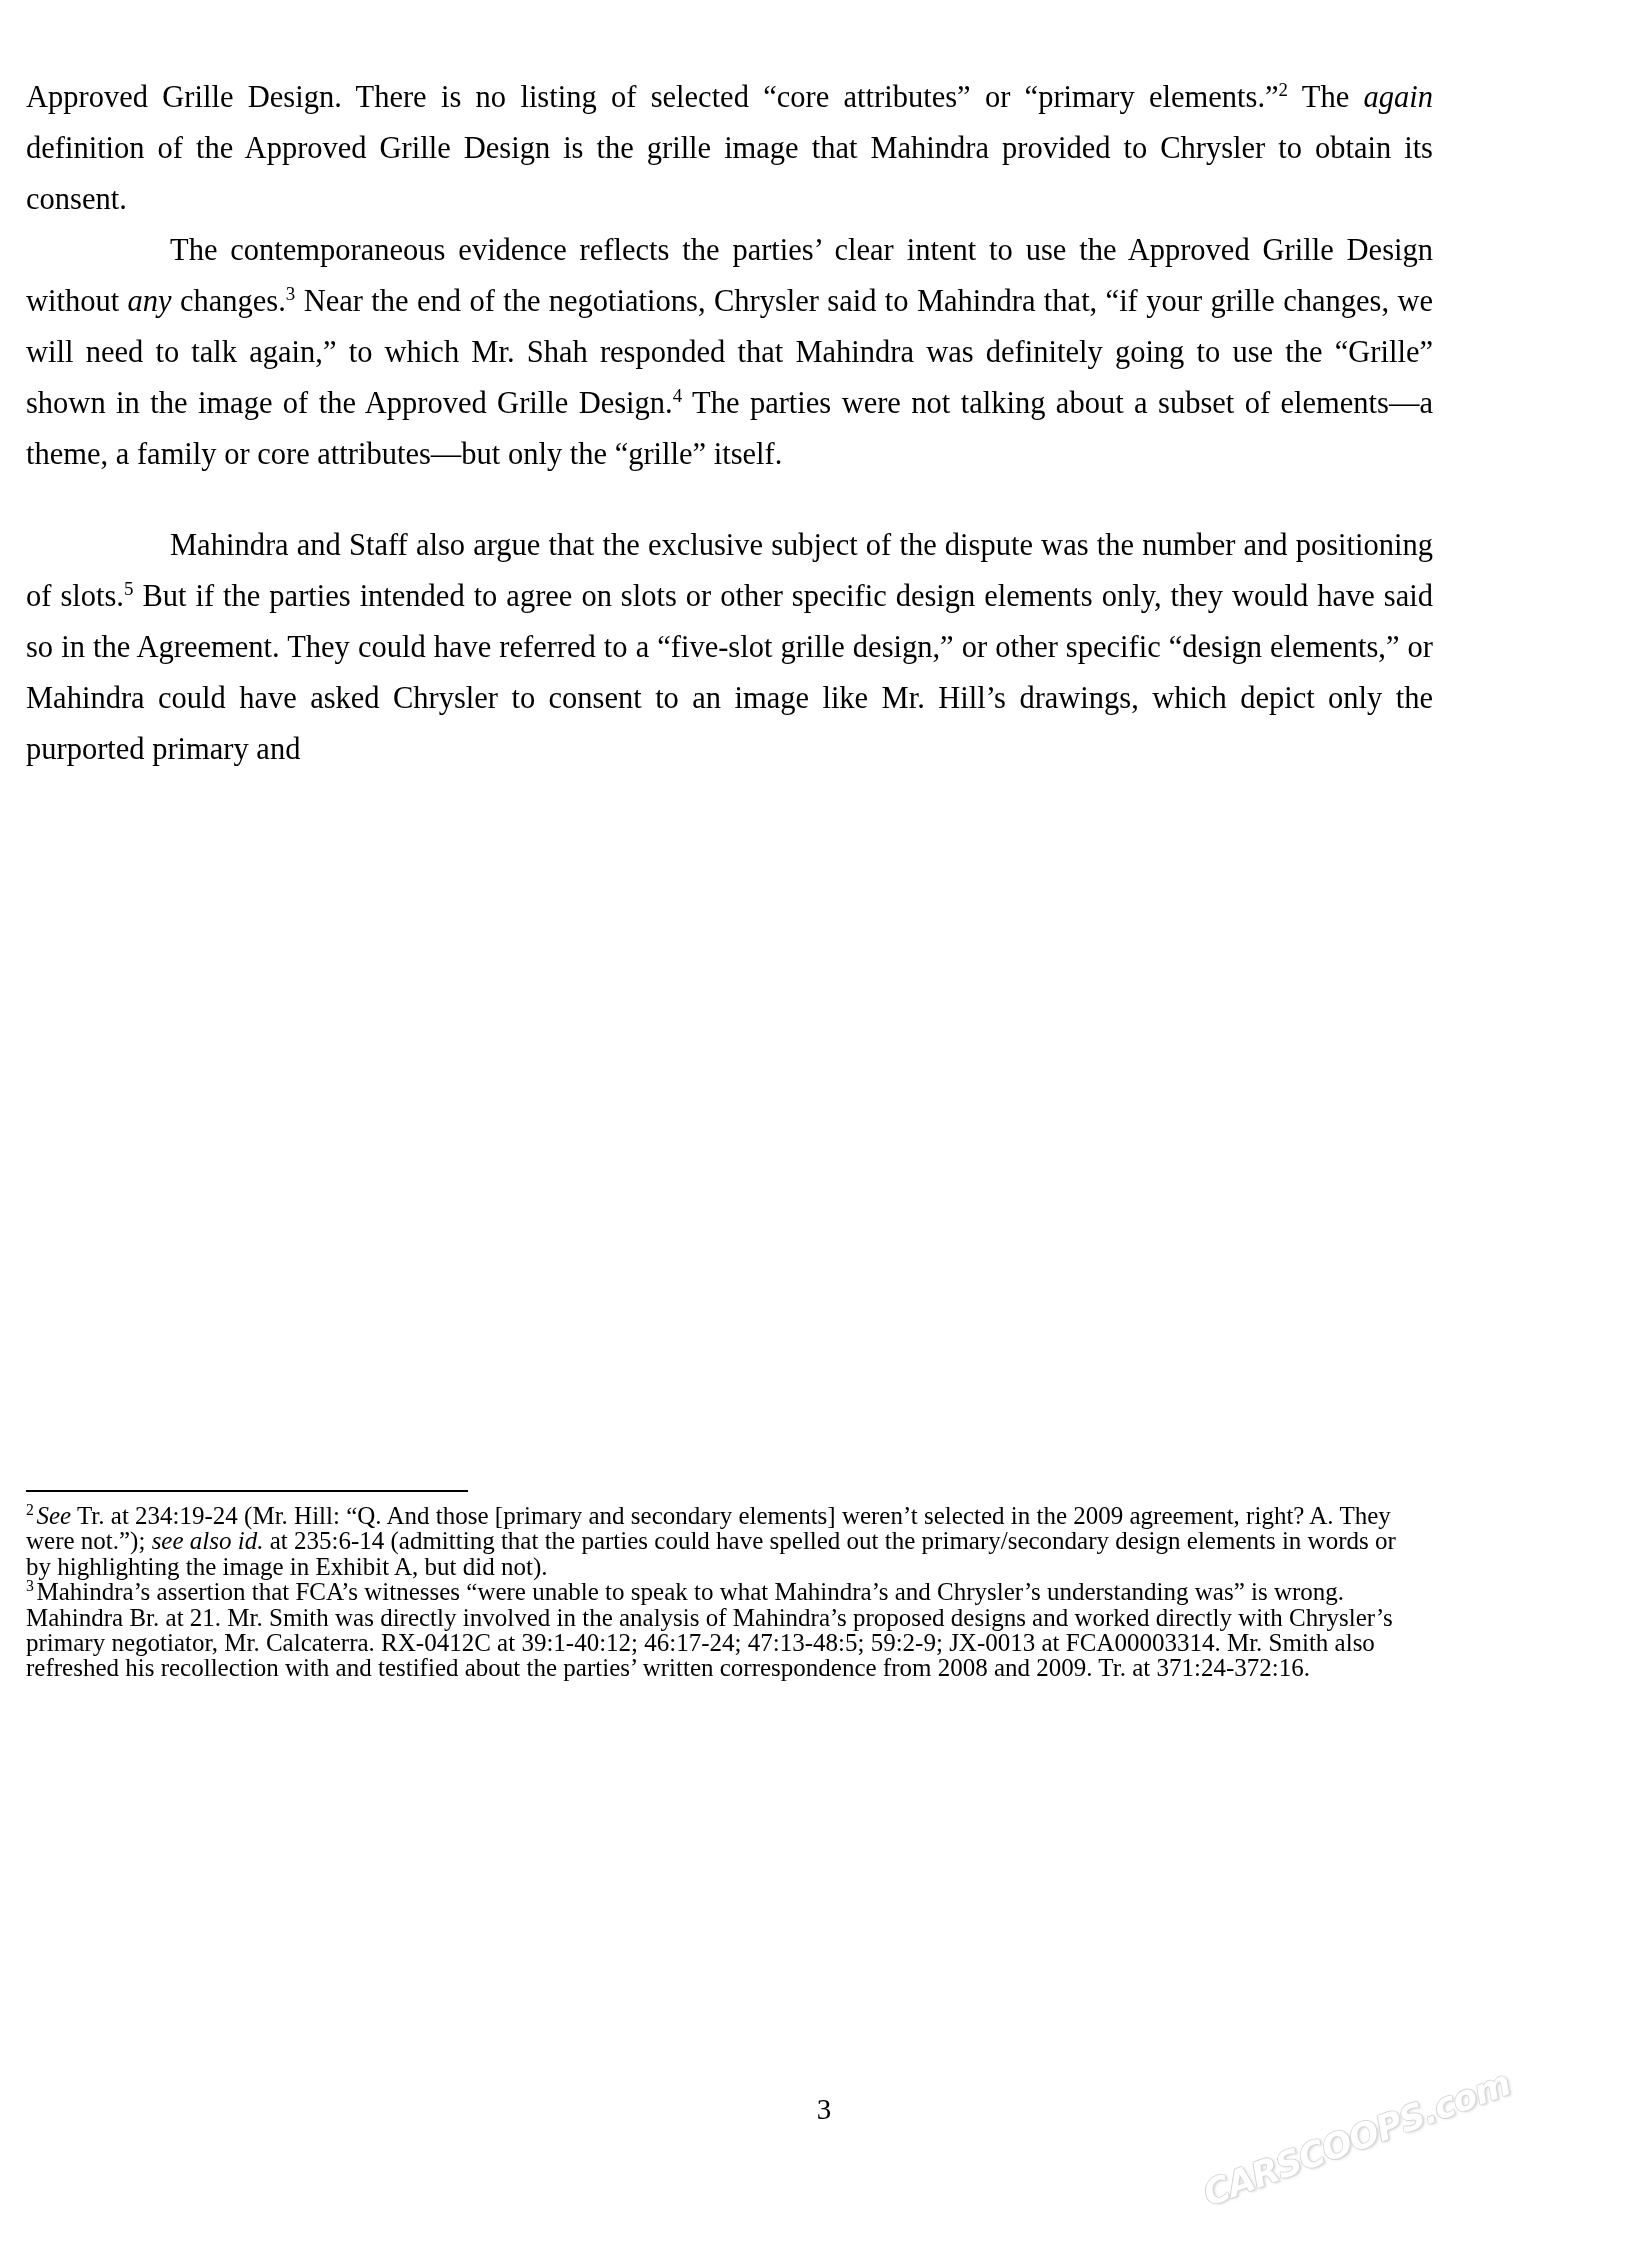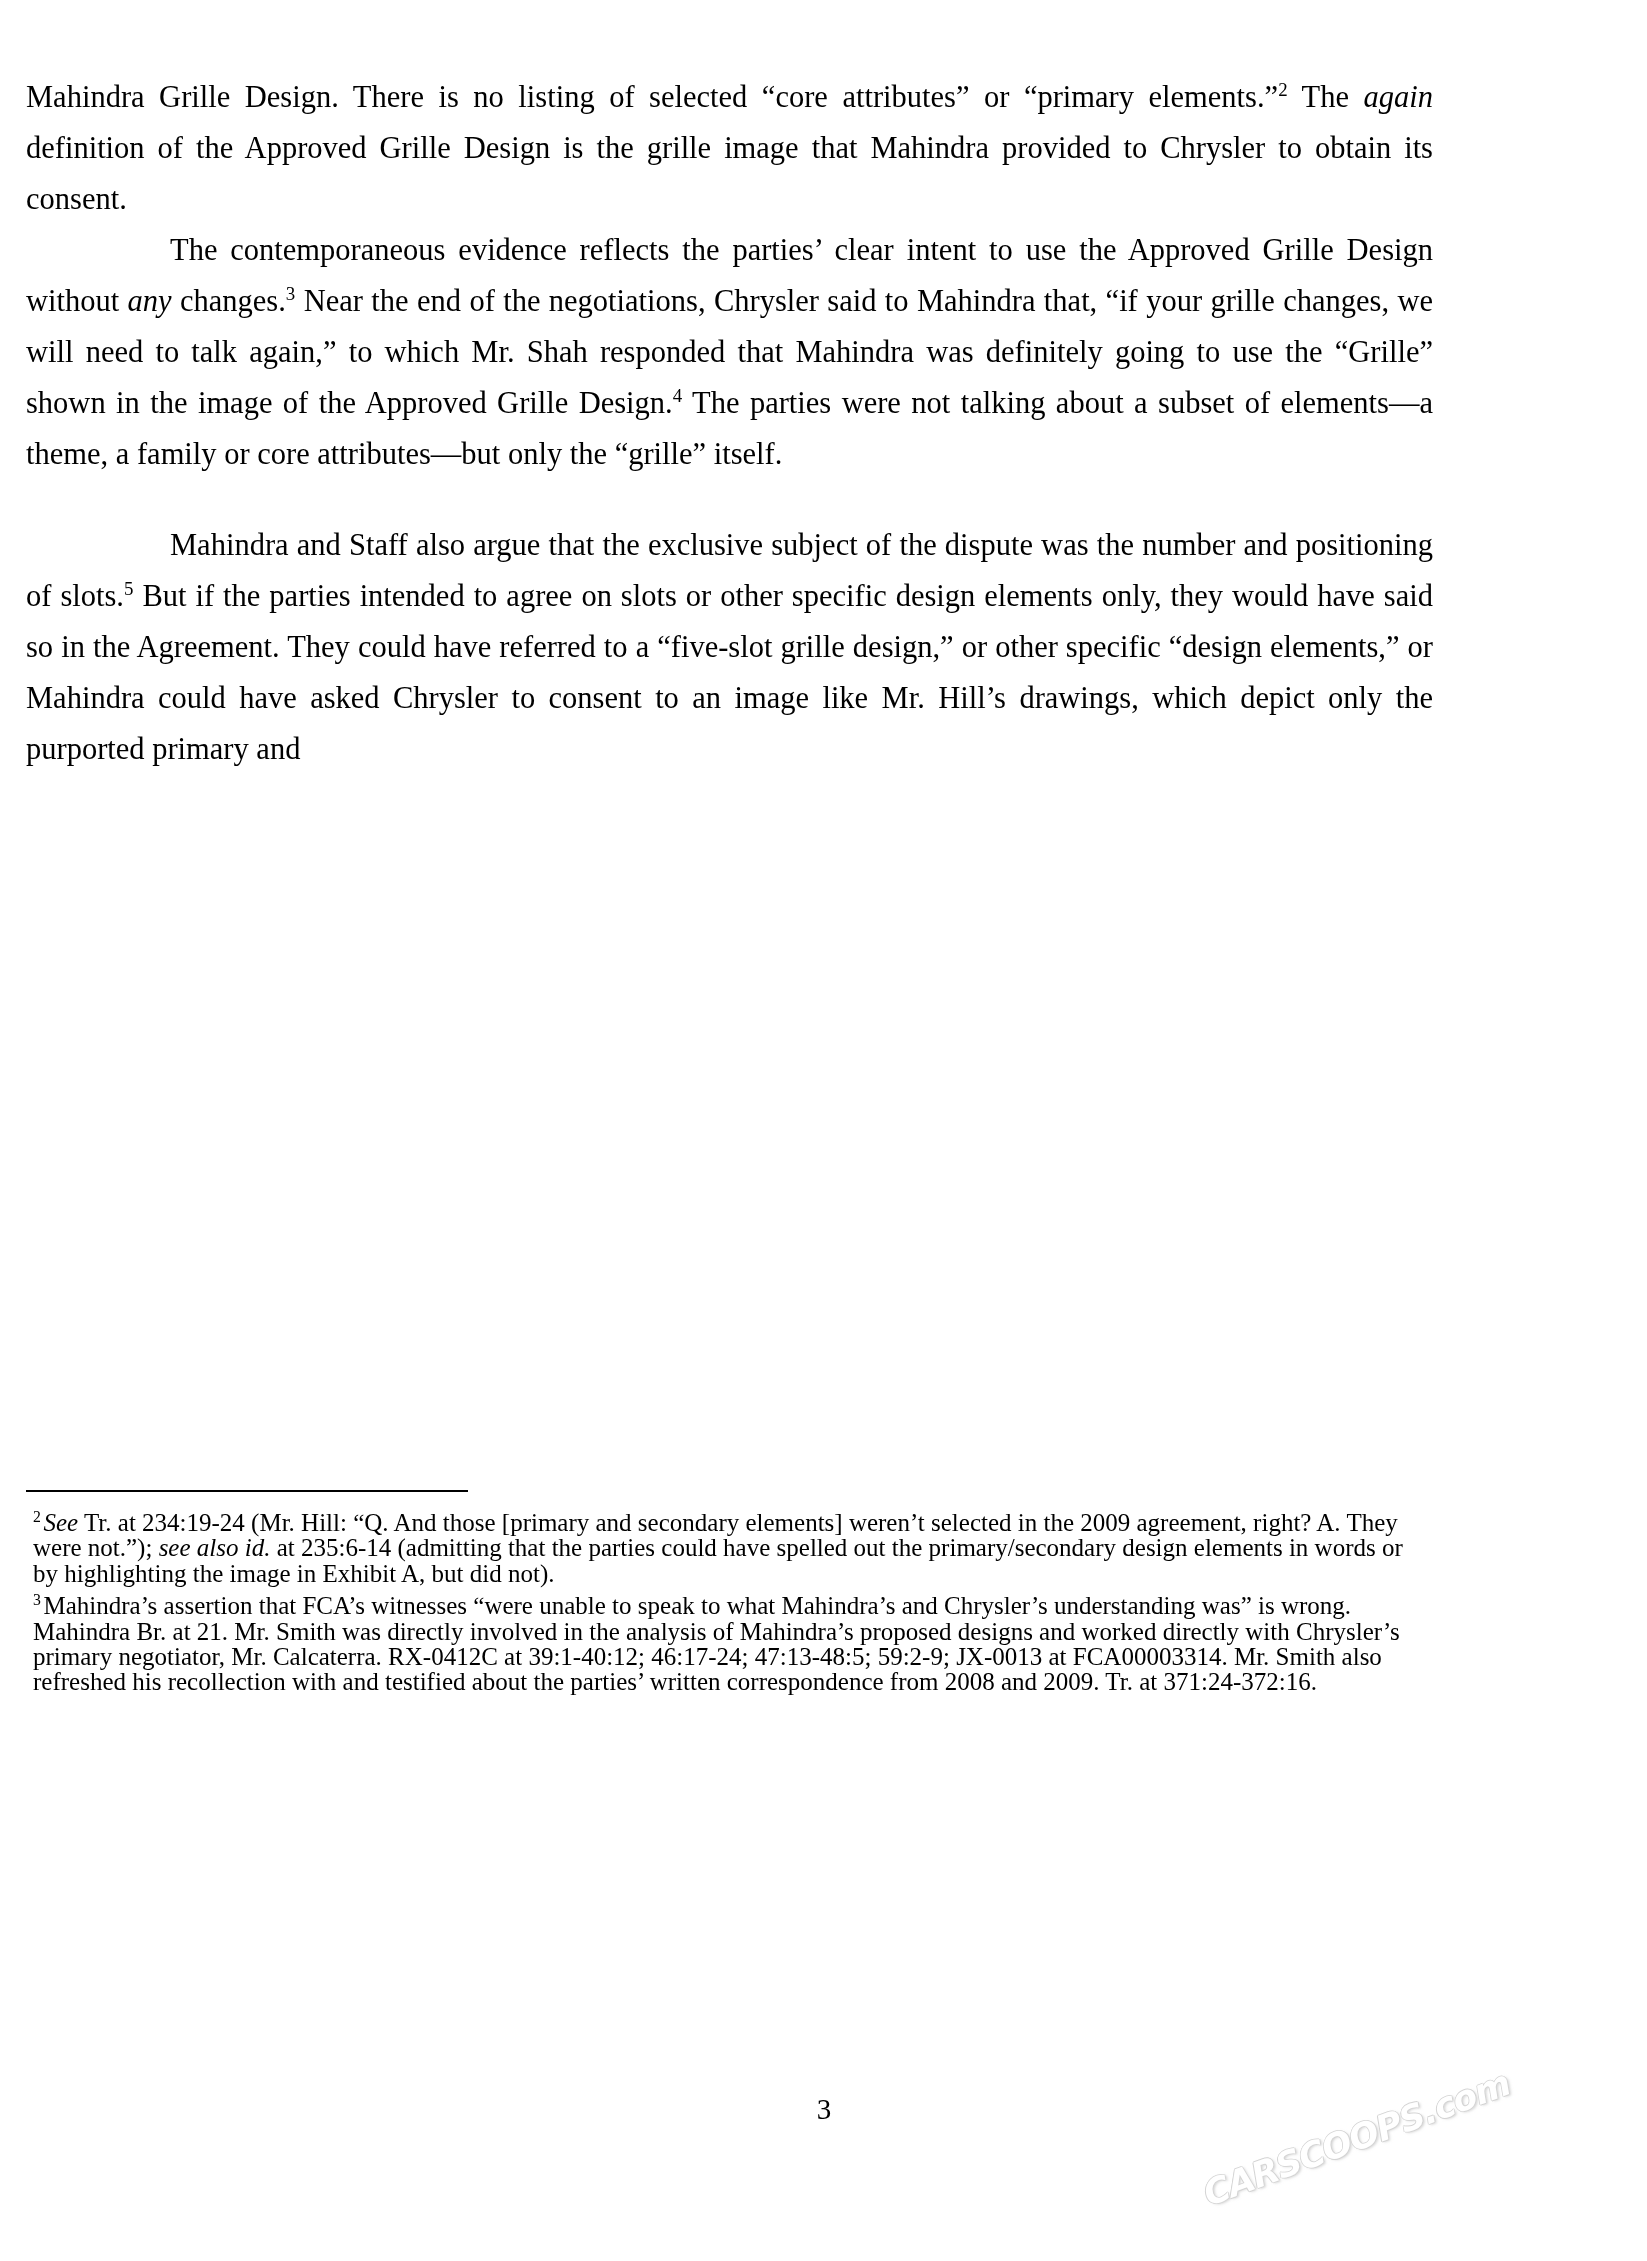--- a/index.html
+++ b/index.html
@@ -60,21 +60,21 @@
   .footnotes {
     position: absolute;
     left: 26px;
     top: 1503px;
     width: 1395px;
   }
   .fn-item {
     font-size: 25px;
     line-height: 25.4px;
     text-align: left;
-    margin: 7px;
+    margin: 0;
     padding: 0;
   }
   .fn-item sup {
     font-size: 0.63em;
     vertical-align: super;
     line-height: 0;
     margin-right: 2.6px;
   }
 
   
@@ -117,21 +117,21 @@
        0 -0.9px 0 #d4d4d4,
        1.7px 1.7px 2.6px rgba(180,180,180,0.55);
   }
 </style>
 </head>
 <body>
 
 <div class="page">
 
   <div class="body-block">
-      <p class="body-para"><span>Mahindra Grille Design.  There is no listing of selected “core attributes” or “primary elements.”</span><sup class="fnref">2</sup><span>  The </span><span class="ital">again</span><span> definition of the Approved Grille Design is the grille image that Mahindra provided to Chrysler to obtain its consent.</span></p>
+      <p class="body-para"><span>Approved Grille Design.  There is no listing of selected “core attributes” or “primary elements.”</span><sup class="fnref">2</sup><span>  The </span><span class="ital">again</span><span> definition of the Approved Grille Design is the grille image that Mahindra provided to Chrysler to obtain its consent.</span></p>
       <p class="body-para indent"><span>The contemporaneous evidence reflects the parties’ clear intent to use the Approved Grille Design without </span><span class="ital">any</span><span> changes.</span><sup class="fnref">3</sup><span>  Near the end of the negotiations, Chrysler said to Mahindra that, “if your grille changes, we will need to talk again,” to which Mr. Shah responded that Mahindra was definitely going to use the “Grille” shown in the image of the Approved Grille Design.</span><sup class="fnref">4</sup><span>  The parties were not talking about a subset of elements—a theme, a family or core attributes—but only the “grille” itself.</span></p>
       <p class="body-para indent last-line-natural"><span>Mahindra and Staff also argue that the exclusive subject of the dispute was the number and positioning of slots.</span><sup class="fnref">5</sup><span>  But if the parties intended to agree on slots or other specific design elements only, they would have said so in the Agreement.  They could have referred to a “five-slot grille design,” or other specific “design elements,” or Mahindra could have asked Chrysler to consent to an image like Mr. Hill’s drawings, which depict only the purported primary and</span></p>
     </div>
 
   <div class="fn-rule"></div>
 
   <div class="footnotes">
       <p class="fn-item"><sup>2</sup><span class="ital">See</span><span> Tr. at 234:19-24 (Mr. Hill: “Q. And those [primary and secondary elements] weren’t selected in the 2009 agreement, right? A. They were not.”); </span><span class="ital">see also id.</span><span> at 235:6-14 (admitting that the parties could have spelled out the primary/secondary design elements in words or by highlighting the image in Exhibit A, but did not).</span></p>
       <p class="fn-item"><sup>3</sup><span>Mahindra’s assertion that FCA’s witnesses “were unable to speak to what Mahindra’s and Chrysler’s understanding was” is wrong.  Mahindra Br. at 21.  Mr. Smith was directly involved in the analysis of Mahindra’s proposed designs and worked directly with Chrysler’s primary negotiator, Mr. Calcaterra.  RX-0412C at 39:1-40:12; 46:17-24; 47:13-48:5; 59:2-9; JX-0013 at FCA00003314.  Mr. Smith also refreshed his recollection with and testified about the parties’ written correspondence from 2008 and 2009.  Tr. at 371:24-372:16.</span></p>
     </div>

